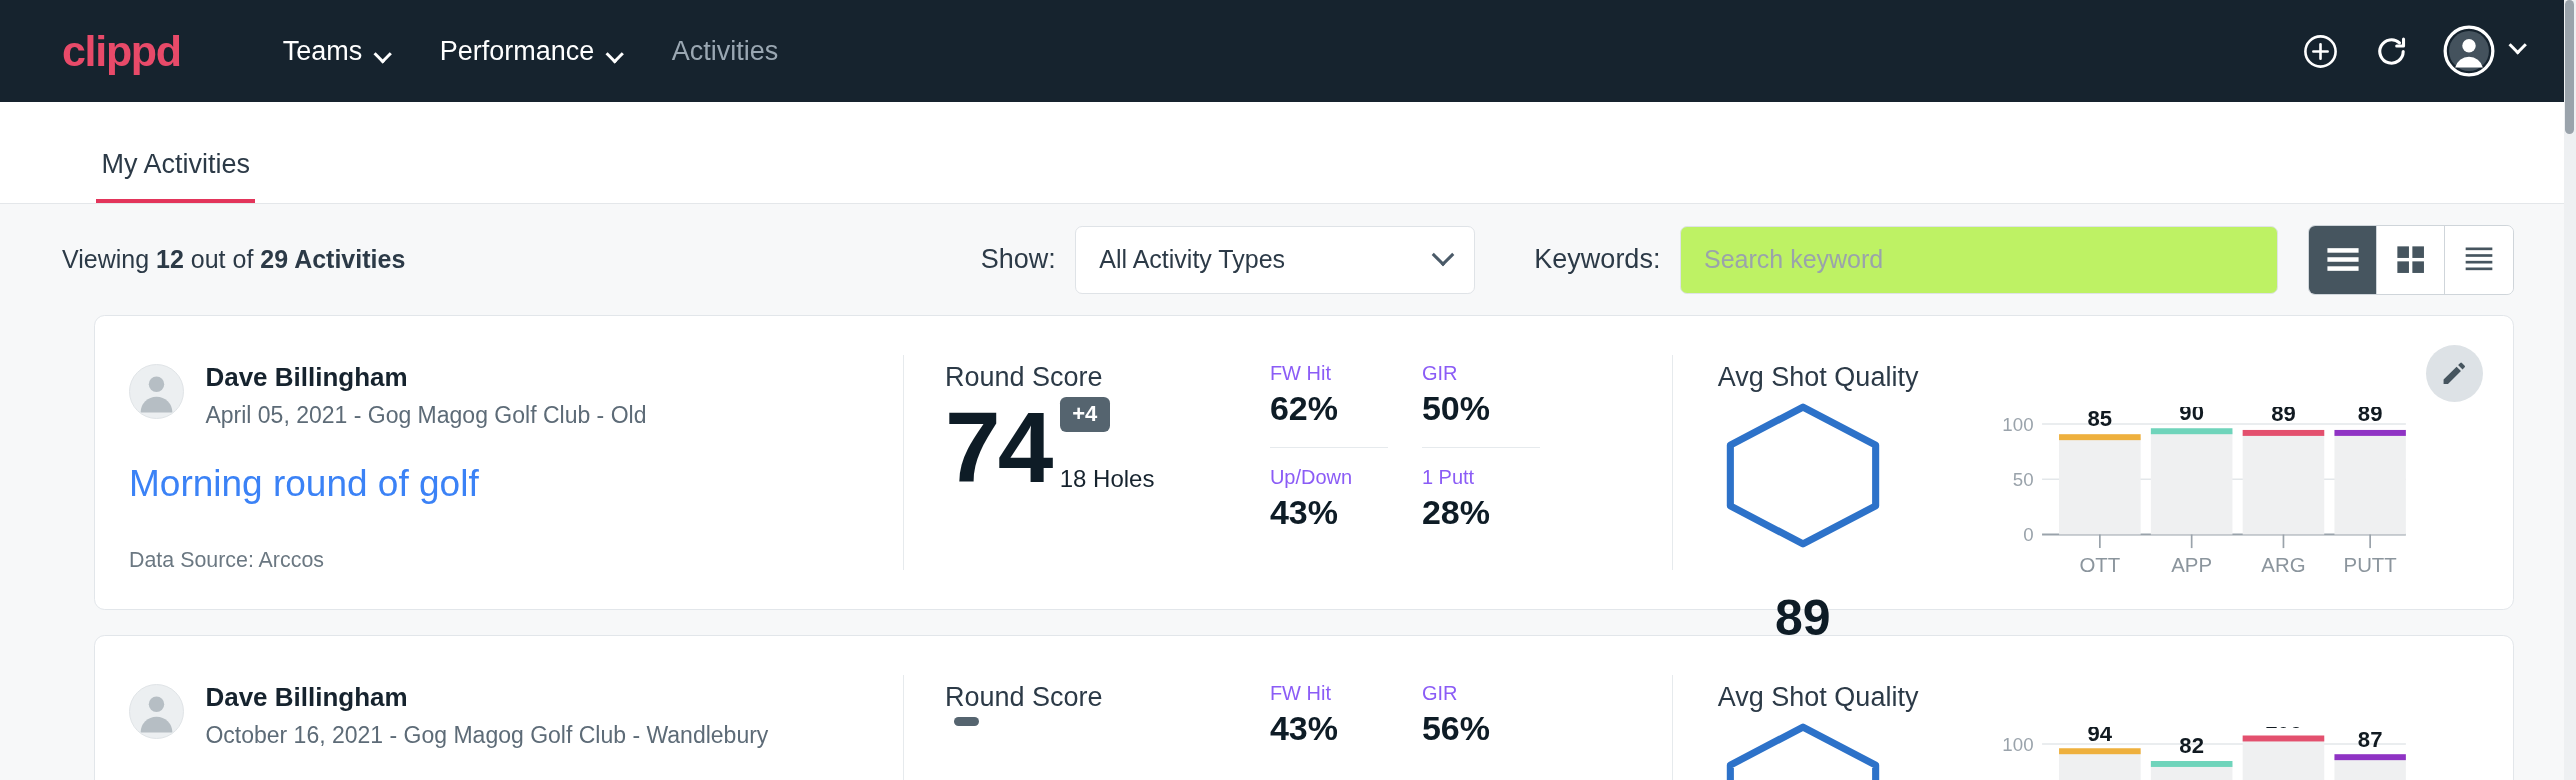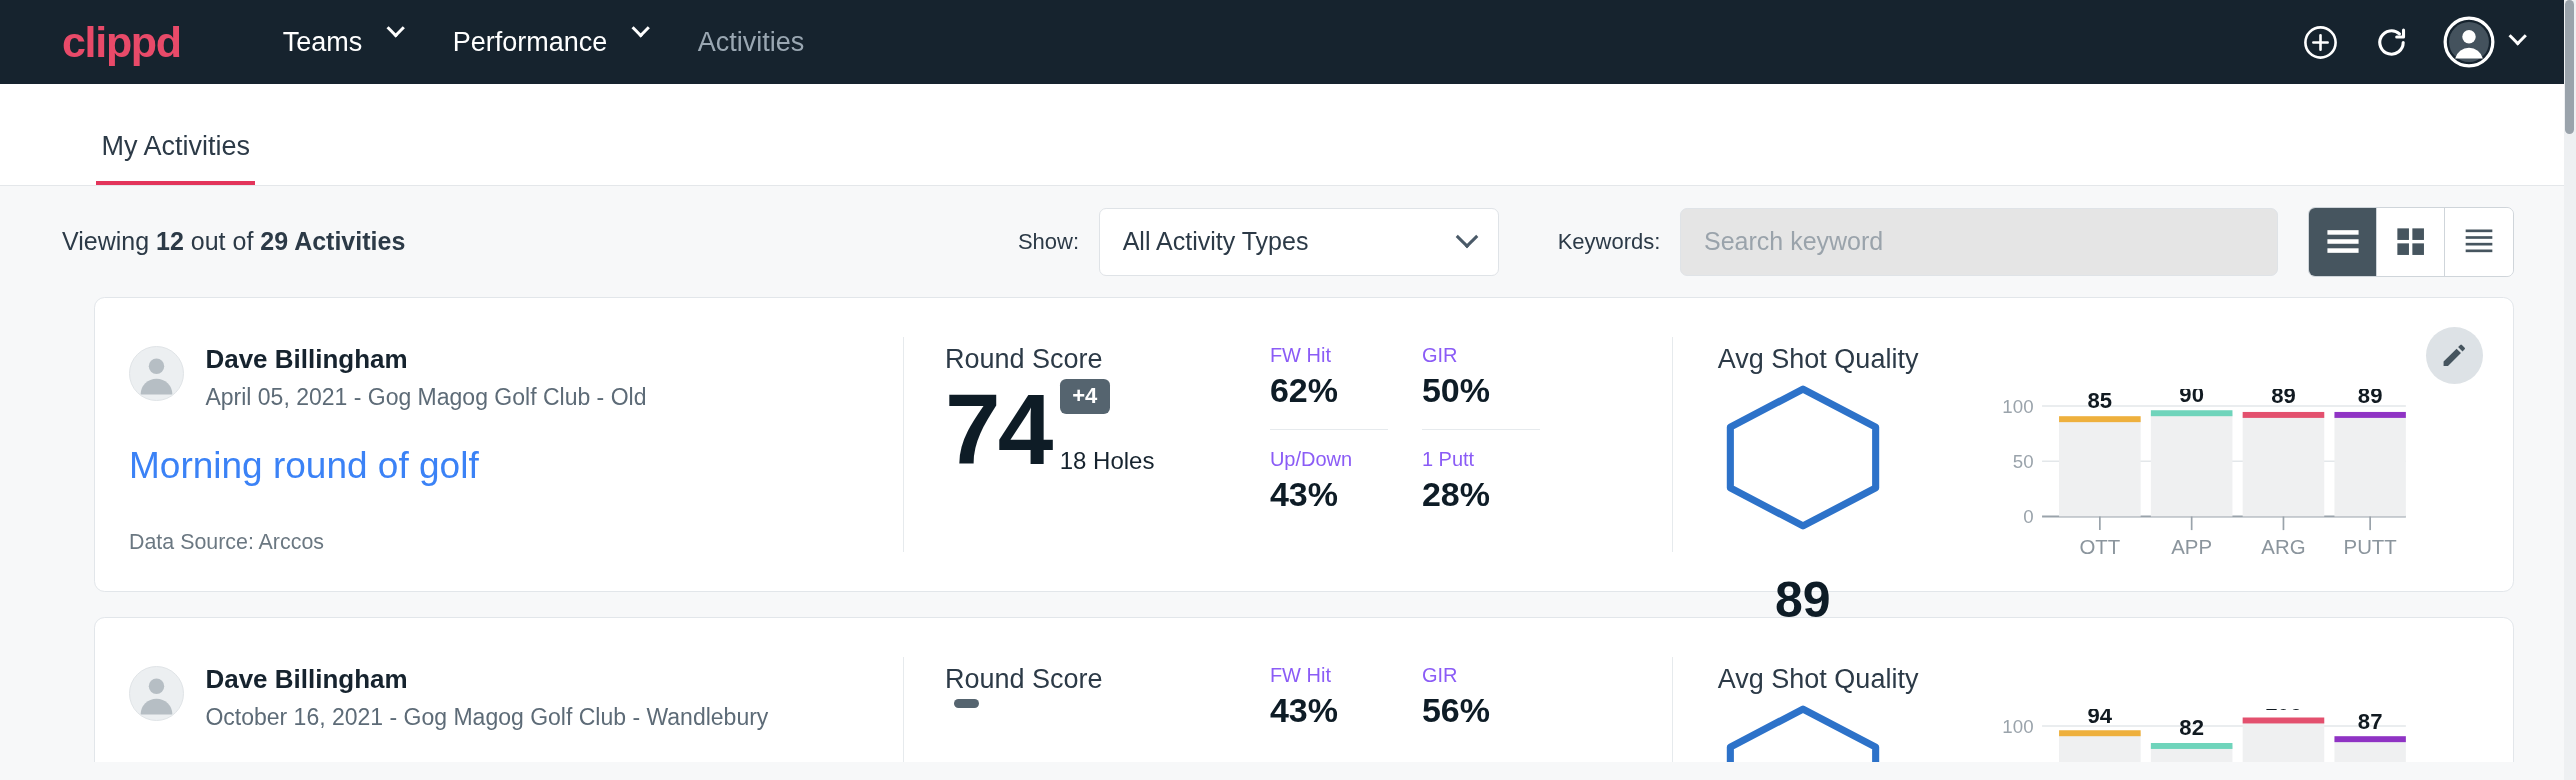--- a/index.html
+++ b/index.html
@@ -6,21 +6,21 @@
   html, body {
     width: 2576px; height: 780px;
     overflow: hidden;
     background: #f7f8f9;
     font-family: "Liberation Sans", sans-serif;
     -webkit-font-smoothing: antialiased;
   }
 
   
   .navbar {
-    height: 84px;
+    height: 102px;
     background: #16232e;
     display: flex;
     align-items: center;
     padding: 0 52px 0 62px;
     position: relative;
   }
   .logo {
     font-size: 43px;
     font-weight: 700;
     color: #e8republic;
@@ -29,22 +29,22 @@
     margin-right: 77px;
     line-height: 1;
     user-select: none;
   }
   .nav-links { display: flex; align-items: center; gap: 0; }
   .nav-link {
     color: #ffffff;
     font-size: 27px;
     padding: 9px 25px;
     display: flex;
-    align-items: flex-start;
-    gap: 27px;
+    align-items: flex-end;
+    gap: 14px;
     cursor: pointer;
     white-space: nowrap;
   }
   .nav-link.muted { color: #9aa7b2; }
   .chev {
     display: inline-block;
     width: 13.4px; height: 13.4px;
     border-right: 3.1px solid currentColor;
     border-bottom: 3.1px solid currentColor;
     transform: rotate(45deg) translate(-3.6px,-3.6px);
@@ -93,21 +93,21 @@
     background: #f7f8f9;
   }
   .viewing { font-size: 25px; color: #2c3a47; white-space: nowrap; }
   .viewing b { font-weight: 700; }
   .filter-mid {
     margin-left: auto;
     display: flex;
     align-items: center;
     gap: 0;
   }
-  .lbl { font-size: 22px; color: #2c3a47; margin-right: 19.6px; white-space: nowrap; }
+  .lbl { font-size: 27px; color: #2c3a47; margin-right: 19.6px; white-space: nowrap; }
   .select-box {
     width: 400px; height: 68px;
     background: #fff;
     border: 0.9px solid #dfe3e7;
     border-radius: 7.1px;
     display: flex;
     align-items: center;
     padding: 0 23px;
     font-size: 25px;
     color: #2c3a47;
@@ -116,21 +116,21 @@
   }
   .select-box .val { flex: 1; }
   .select-chev {
     width: 16px; height: 16px;
     border-right: 3.6px solid #4a5a68;
     border-bottom: 3.6px solid #4a5a68;
     transform: rotate(45deg) translate(-3.6px,-3.6px);
   }
   .search-box {
     width: 598px; height: 68px;
-    background: #e5e5e5;
+    background: #bef264;
     border: 0.9px solid #dfe3e7;
     border-radius: 7.1px;
     display: flex;
     align-items: center;
     padding: 0 23px;
     margin-right: 30px;
   }
   .search-box input {
     border: none; outline: none;
     font-size: 25px;

